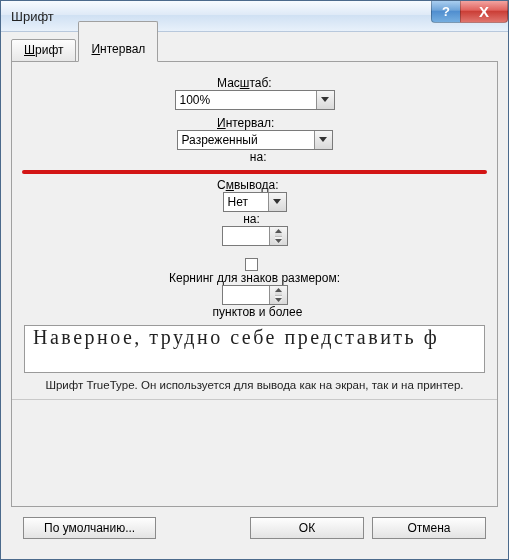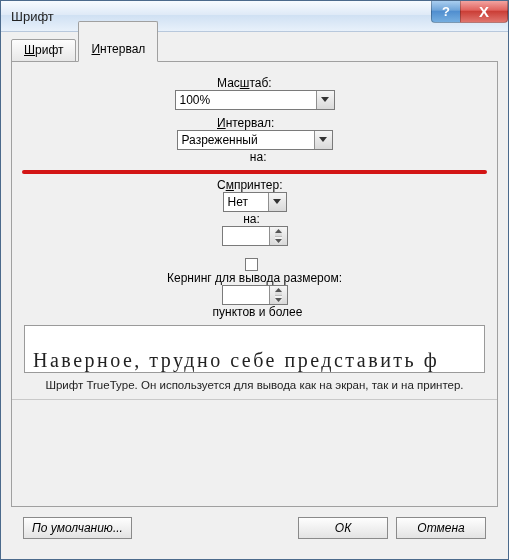--- a/index.html
+++ b/index.html
@@ -203,21 +203,21 @@
   
   .sample-label {
     margin-top: auto;
     margin-bottom: 6px;
   }
   .sample-box {
     border:1px solid #9a9a9a;
     background:#fff;
     height:46px;
     display:flex;
-    align-items:flex-end;
+    align-items:flex-start;
     padding:0 8px;
     font-family: "Times New Roman", serif;
     font-size: 20px;
     letter-spacing: 2.5px;
     color:#222;
     overflow:hidden;
     white-space:nowrap;
   }
   .sample-desc {
     text-align:center;
@@ -232,28 +232,27 @@
   }
   
   .button-bar {
     display:flex;
     padding:10px 12px;
     background:#f0f0f0;
     align-items:center;
   }
   .button {
     min-width: 72px;
-    padding: 3px 8px;
+    padding: 3px 20px;
     border:1px solid #8a8a8a;
     background:linear-gradient(to bottom,#fefefe,#e3e3e3);
     border-radius:0;
     font-size:12px;
     text-align:center;
     cursor:pointer;
-    font-style:italic;
   }
   .button-bar .spacer { flex:1; }
   .button + .button { margin-left:8px; }
 </style>
 </head>
 <body>
 
 <div class="window">
 
   <div class="titlebar">
@@ -309,21 +308,21 @@
         </div>
         <span style="width:30px;text-align:right;margin-right:6px">
           <span class="ul">на</span><span>:</span>
         </span>
       </div>
 
       <div class="red-underline"></div>
 
       <div class="row">
         <span class="lbl">
-          <span>С</span><span class="ul">м</span><span>принтер:</span>
+          <span>С</span><span class="ul">м</span><span>вывода:</span>
         </span>
         <div class="combo" style="width:64px">
           <span class="text">Нет</span>
           <span class="arrow">
             <svg width="8" height="6">
                 <polygon points="0,0 8,0 4,5" fill="#333"></polygon>
               </svg>
           </span>
         </div>
         <span style="flex:1"></span>
@@ -341,21 +340,21 @@
                   <polygon points="0,0 7,0 3.5,4" fill="#555"></polygon>
                 </svg>
               </div>
           </div>
         </div>
       </div>
 
       <div class="row" style="margin-top:6px">
         <div class="checkbox"></div>
         <span>
-          <span></span><span class="ul">К</span><span>ернинг для вывода размером:</span>
+          <span></span><span class="ul">К</span><span>ернинг для знаков размером:</span>
         </span>
         <span style="width:8px"></span>
         <div class="spinner">
           <input type="text" value="" style="">
           <div class="btns">
             <div class="sp">
                 <svg width="7" height="4">
                   <polygon points="3.5,0 7,4 0,4" fill="#555"></polygon>
                 </svg>
               </div>

